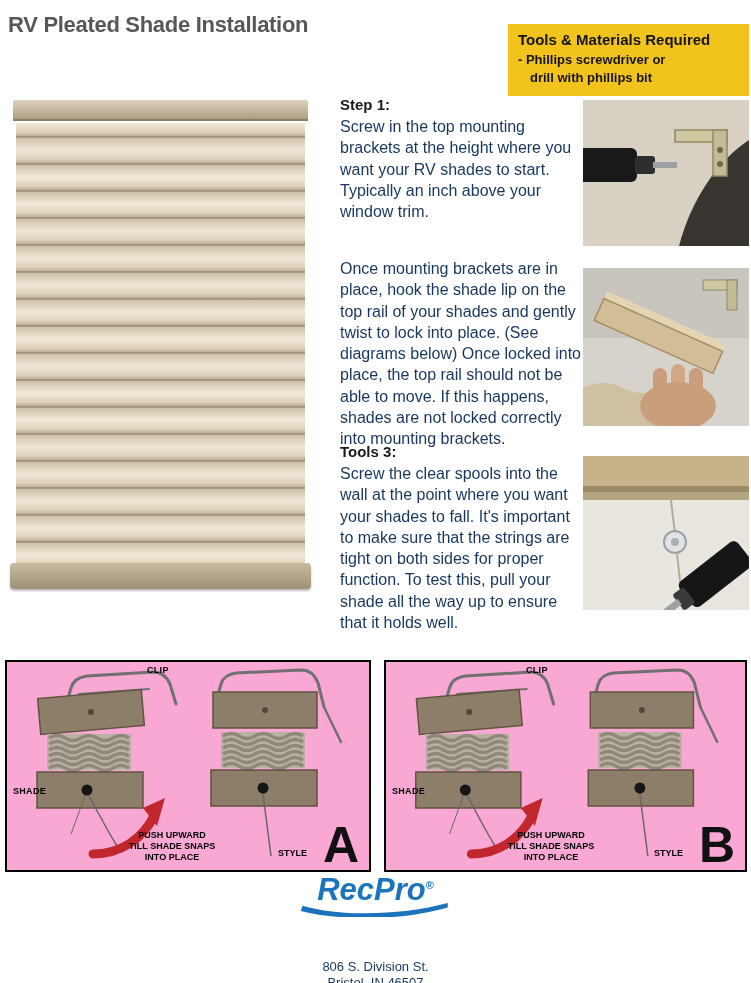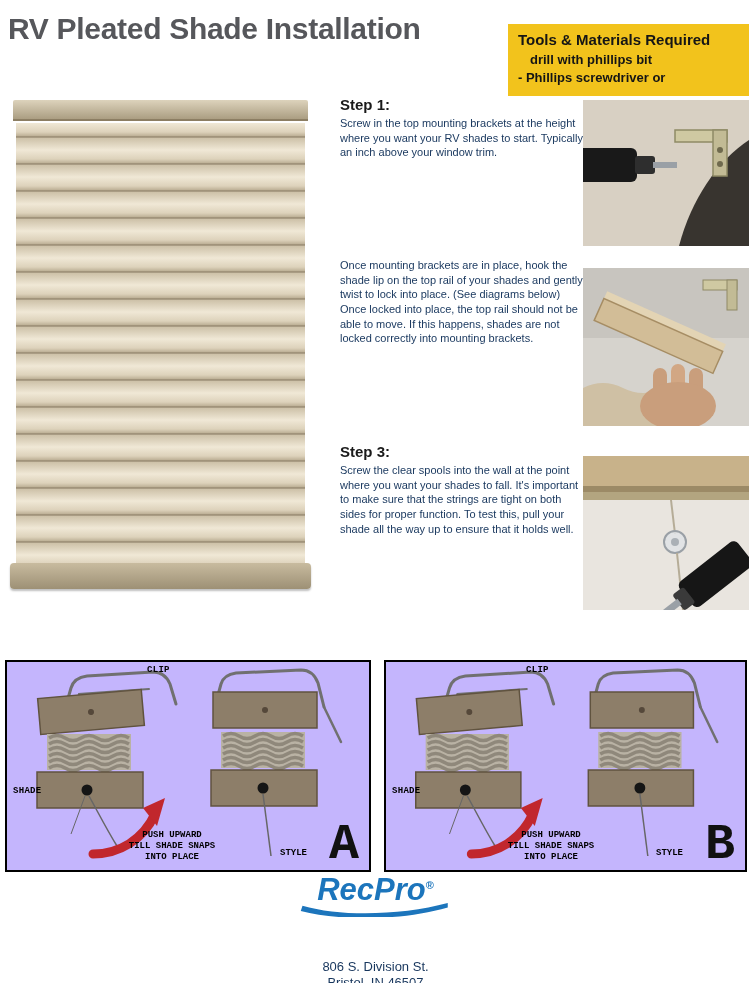--- a/index.html
+++ b/index.html
@@ -6,21 +6,21 @@
   html,body { background:#fff; }
   body {
     width:751px; height:983px; position:relative; overflow:hidden;
     font-family:"Liberation Sans", sans-serif;
   }
   .sheet { position:absolute; inset:0; background:#fff; }
 
   
   .page-title {
     position:absolute; left:8px; top:12px;
-    font-size:30px; font-weight:bold; letter-spacing:-0.3px;
+    font-size:22px; font-weight:bold; letter-spacing:-0.3px;
     color:var(--title-gray,#56575b);
   }
   .tools-box {
     position:absolute; left:508px; top:4px; width:241px; min-height:72px;
     background:var(--accent-yellow,#f2c31c); padding:7px 10px 8px;margin-top:20px;
   }
   .tools-title { font-size:15px; font-weight:bold; color:#151515; margin-bottom:3px; }
   .tools-line { font-size:13px; font-weight:bold; color:#151515; line-height:1.35; }
   .tools-line.indent { padding-left:12px; }
 
@@ -39,34 +39,33 @@
   .shade-bottomrail {
     position:absolute; bottom:0; left:0; right:0; height:26px;
     background:linear-gradient(#c8bb9f,#9d9075);
     border-radius:4px; box-shadow:0 2px 2px rgba(0,0,0,0.25);
   }
 
   
   .step { position:absolute; left:340px; width:243px; }
   .step-1 { top:96px; } .step-2 { top:258px; } .step-3 { top:443px; }
   .step h2 { font-size:15px; color:#1a1a1a; font-weight:bold; margin-bottom:3px; }
-  .step p { font-size:11px; color:var(--navy-text,#17365d); line-height:1.33; }
+  .step p { font-size:16px; color:var(--navy-text,#17365d); line-height:1.33; }
 
   
   .photo { position:absolute; left:583px; width:166px; overflow:hidden; }
   .photo svg { display:block; width:100%; height:100%; }
   .photo-1 { top:100px; height:146px; }
   .photo-2 { top:268px; height:158px; }
   .photo-3 { top:456px; height:154px; }
 
   
   .diagram-box {
-    position:absolute; top:660px; height:212px; background:#c4b5fd;
+    position:absolute; top:660px; height:212px; background:#f9a8d4;
     border:2px solid #000;
-    font-family:Liberation Mono, monospace;
   }
   .diagram-a { left:5px; width:366px; }
   .diagram-b { left:384px; width:363px; }
   .diagram-art { position:absolute; left:0; top:0; width:100%; height:100%; }
   .diag-label { position:absolute; font-size:9px; font-weight:bold; color:#000; letter-spacing:0.3px; }
   .lbl-clip  { top:3px; left:140px; }
   .lbl-shade { top:124px; left:6px; }
   .push-text {
     position:absolute; top:168px; left:92px; width:146px; text-align:center;
     font-size:9px; font-weight:bold; line-height:1.2; color:#000;
@@ -134,39 +133,39 @@
     </symbol>
   </defs>
 </svg>
 
 <div class="sheet">
 
   <h1 class="page-title">RV Pleated Shade Installation</h1>
 
   <div class="tools-box">
     <div class="tools-title">Tools &amp; Materials Required</div>
+    <div class="tools-line">- Phillips screwdriver or</div>
     <div class="tools-line indent">drill with phillips bit</div>
-    <div class="tools-line">- Phillips screwdriver or</div>
   </div>
 
   <div class="shade">
     <div class="shade-toprail"></div>
     <div class="shade-pleats"></div>
     <div class="shade-bottomrail"></div>
   </div>
 
   <section class="step step-1">
     <h2>Step 1:</h2>
     <p>Screw in the top mounting brackets at the height where you want your RV shades to start. Typically an inch above your window trim.</p>
   </section>
   <section class="step step-2">
     <p>Once mounting brackets are in place, hook the shade lip on the top rail of your shades and gently twist to lock into place. (See diagrams below) Once locked into place, the top rail should not be able to move. If this happens, shades are not locked correctly into mounting brackets.</p>
   </section>
   <section class="step step-3">
-    <h2>Step 3:</h2>
+    <h2>Tools 3:</h2>
     <p>Screw the clear spools into the wall at the point where you want your shades to fall. It's important to make sure that the strings are tight on both sides for proper function. To test this, pull your shade all the way up to ensure that it holds well.</p>
   </section>
 
   <div class="photo photo-1">
     <svg viewBox="0 0 166 146">
       <rect width="166" height="146" fill="#d8d0c3"></rect>
       <path d="M166,40 C135,60 108,100 96,146 L166,146 Z" fill="#38342f"></path>
       <rect x="92" y="30" width="52" height="12" fill="#cfc9a2" stroke="#8f8a66" stroke-width="1.5"></rect>
       <rect x="130" y="30" width="14" height="46" fill="#c2bb95" stroke="#8f8a66" stroke-width="1.5"></rect>
       <circle cx="137" cy="50" r="3" fill="#6f6a4e"></circle>

